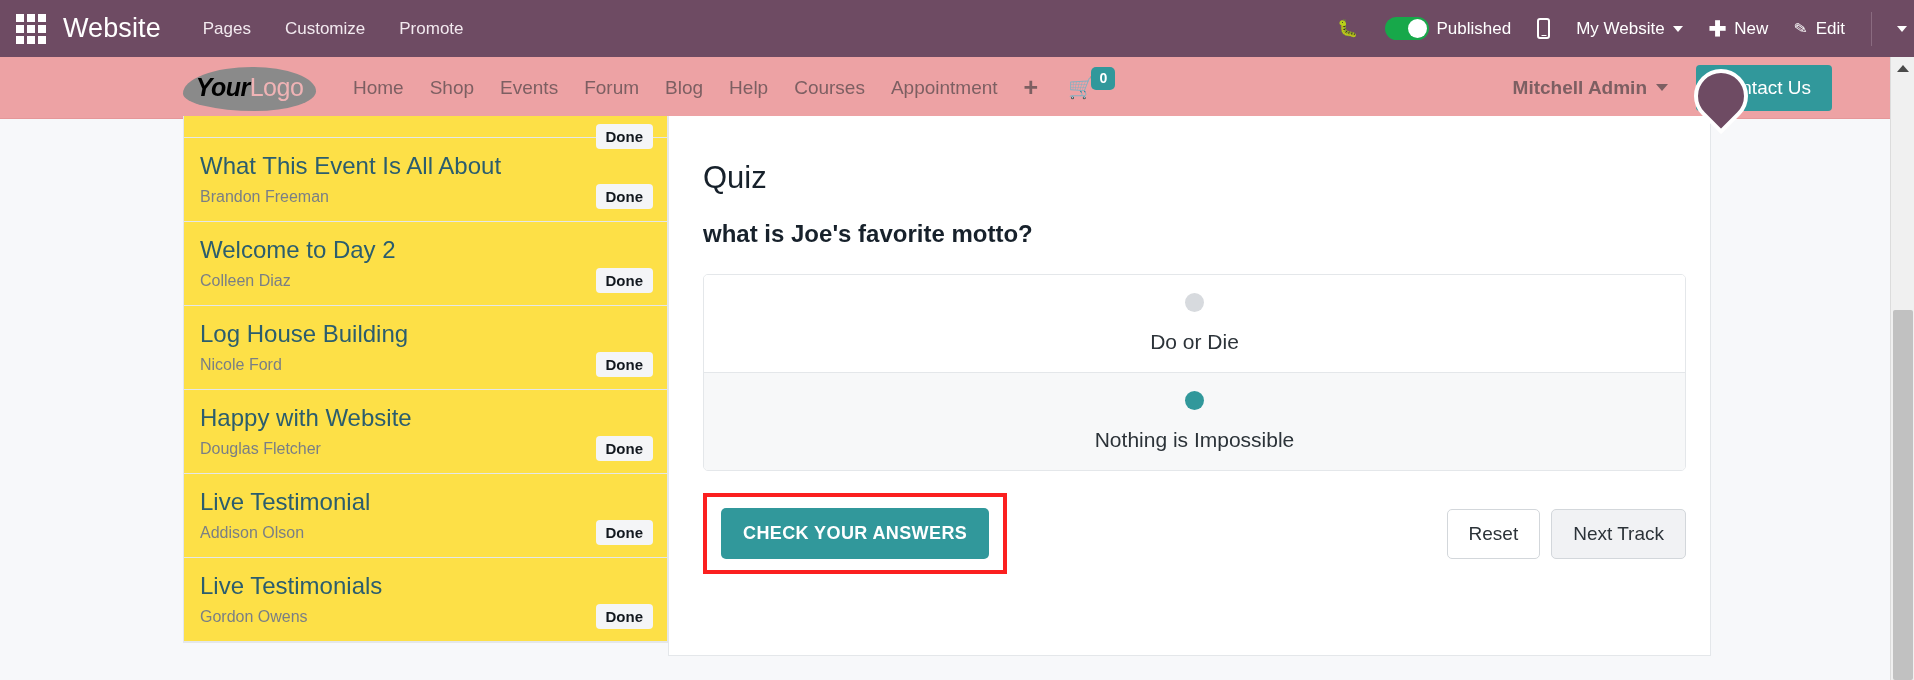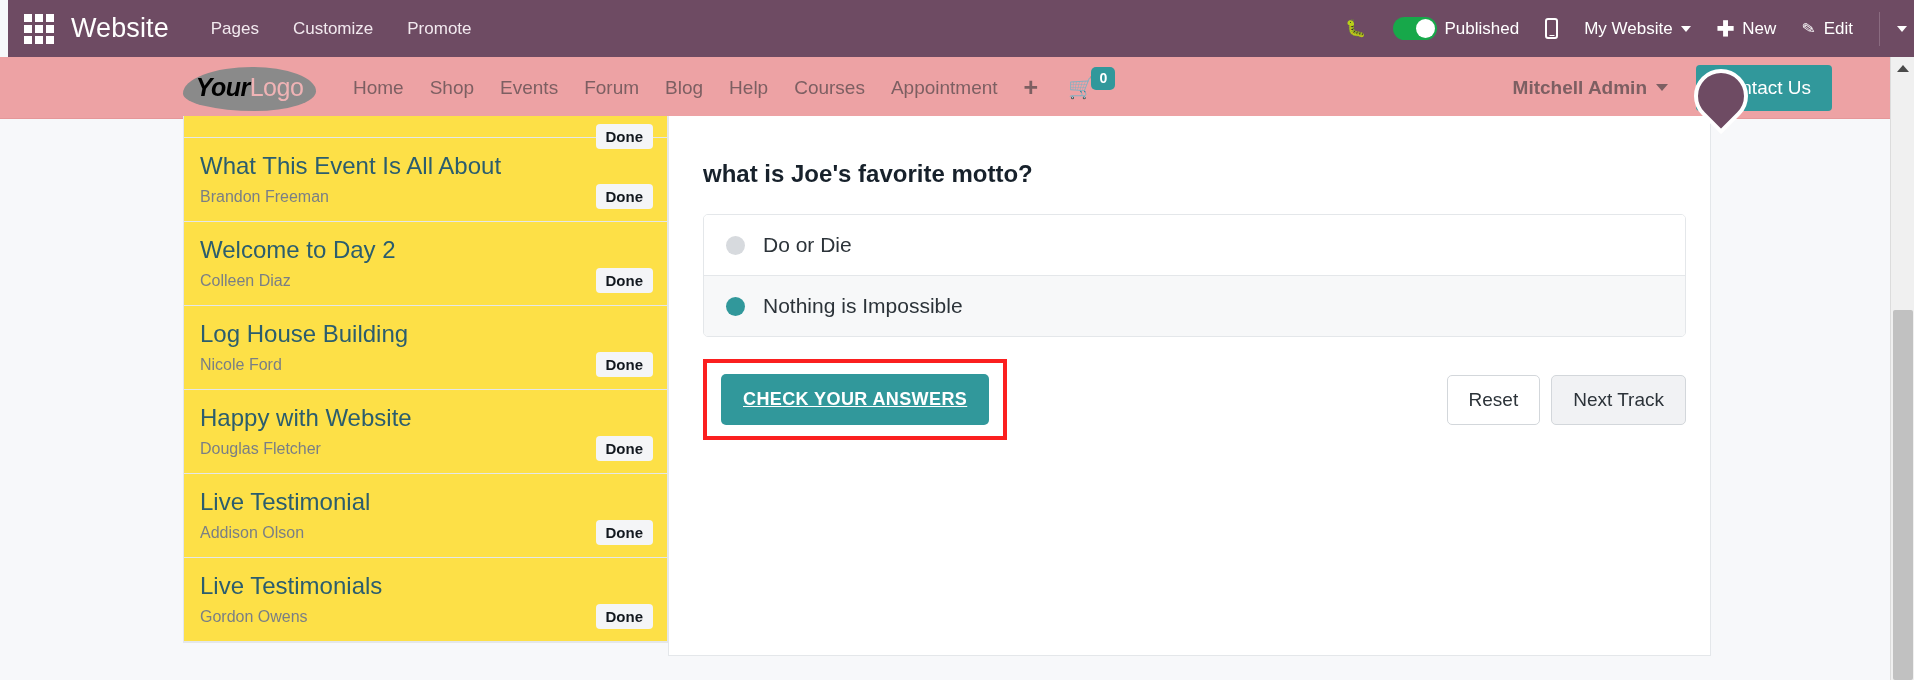--- a/index.html
+++ b/index.html
@@ -5,21 +5,21 @@
   * { box-sizing: border-box; margin: 0; padding: 0; }
   html, body {
     width: 1914px; height: 680px;
     overflow: hidden;
     font-family: "Liberation Sans", sans-serif;
     background: #f7f8fa;
   }
 
   
   .odoo-bar {
-    position: absolute; top: 0; left: 8px;
+    position: absolute; top: 0; left: 0;
     width: 1890px; height: 57px;
     background: #6e4b63;
     display: flex; align-items: center;
     color: #ffffff;
   }
   .apps-grid {
     margin-left: 16px; width: 30px; height: 30px;
     display: grid; grid-template-columns: repeat(3, 8px);
     grid-template-rows: repeat(3, 8px); gap: 3px;
     align-content: center; justify-content: center;
@@ -159,38 +159,38 @@
     position: absolute; left: 668px; top: -3px; width: 1043px; height: 540px;
     background: #ffffff; border: 1px solid #e4e7ea; border-top: none;
     padding: 44px 40px 0 34px;
   }
   .quiz-heading { font-size: 31px; font-weight: 400; color: #17212b; margin-bottom: 24px; }
   .quiz-question { font-size: 24px; font-weight: 700; color: #17212b; margin-bottom: 26px; }
   .answers { border: 1px solid #e4e7ea; border-radius: 5px; overflow: hidden; width: 983px; }
   .answer-row {
     display: flex; align-items: center; gap: 18px;
     padding: 18px 22px; font-size: 21px; color: #2c3339;
-    border-bottom: 1px solid #e4e7ea; cursor: pointer; background: #ffffff;
+    border-bottom: 1px solid #e4e7ea; cursor: pointer; background: #ffffff; flex-direction: column;
   }
   .answer-row:last-child { border-bottom: none; }
   .answer-row.selected { background: #f7f8f9; }
   .radio-dot { width: 19px; height: 19px; border-radius: 50%; background: #d7dade; flex: none; }
   .radio-dot.on { background: #31989b; }
 
   .quiz-actions {
     margin-top: 22px; width: 983px; display: flex; align-items: center;
   }
   .check-highlight {
     border: 4px solid #fb1f1f; padding: 11px 14px; display: inline-block;
     background: transparent;
   }
   .check-btn {
     background: #31989b; color: #ffffff; font-size: 18px; font-weight: 700;
     letter-spacing: .4px; padding: 15px 22px; border-radius: 5px; border: none;
-    cursor: pointer; font-family: "Liberation Sans", sans-serif; white-space: nowrap; text-decoration: underline;
+    cursor: pointer; font-family: "Liberation Sans", sans-serif; white-space: nowrap;
   }
   .right-actions { margin-left: auto; display: flex; gap: 11px; }
   .ghost-btn {
     font-size: 19px; color: #2c3339; background: #ffffff;
     border: 1px solid #d3d7db; border-radius: 5px; padding: 13px 21px;
     cursor: pointer; font-family: "Liberation Sans", sans-serif; white-space: nowrap;
   }
   .ghost-btn.filled { background: #f1f2f4; }
 
   
@@ -331,20 +331,21 @@
     </div>
 
     <div class="track-row">
       <a class="track-title">Live Testimonials</a>
       <span class="track-author">Gordon Owens</span>
       <span class="done-badge">Done</span>
     </div>
   </div>
 
   <div class="quiz-panel">
+    <div class="quiz-heading">Quiz</div>
     <div class="quiz-question">what is Joe's favorite motto?</div>
 
     <div class="answers">
       <div class="answer-row">
         <span class="radio-dot"></span>
         <span>Do or Die</span>
       </div>
       <div class="answer-row selected">
         <span class="radio-dot on"></span>
         <span>Nothing is Impossible</span>

